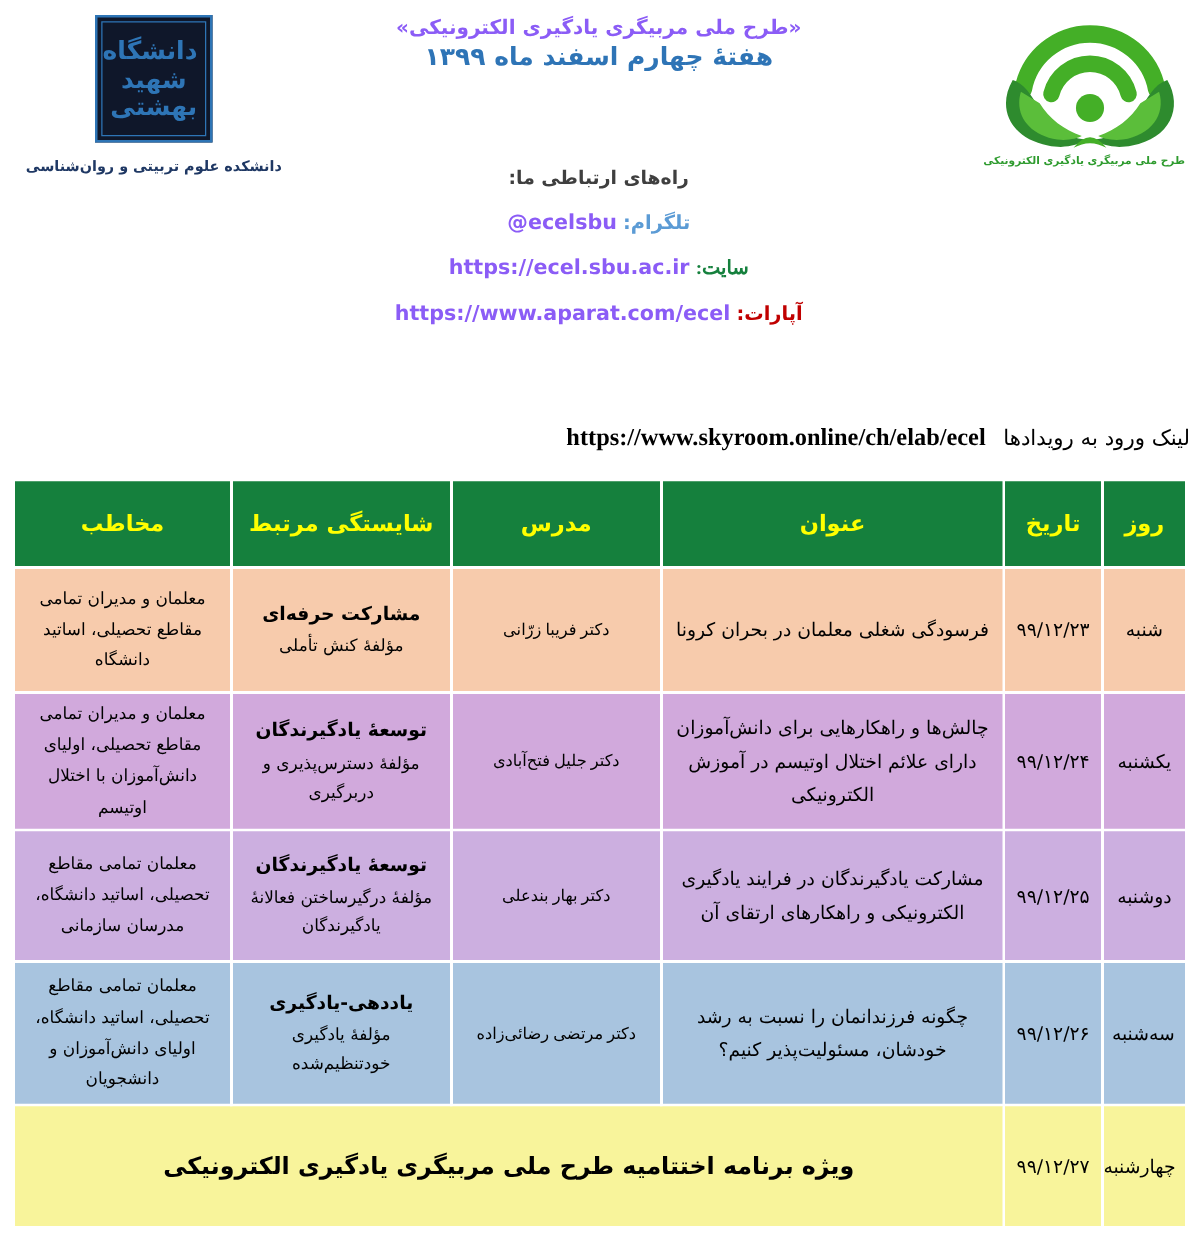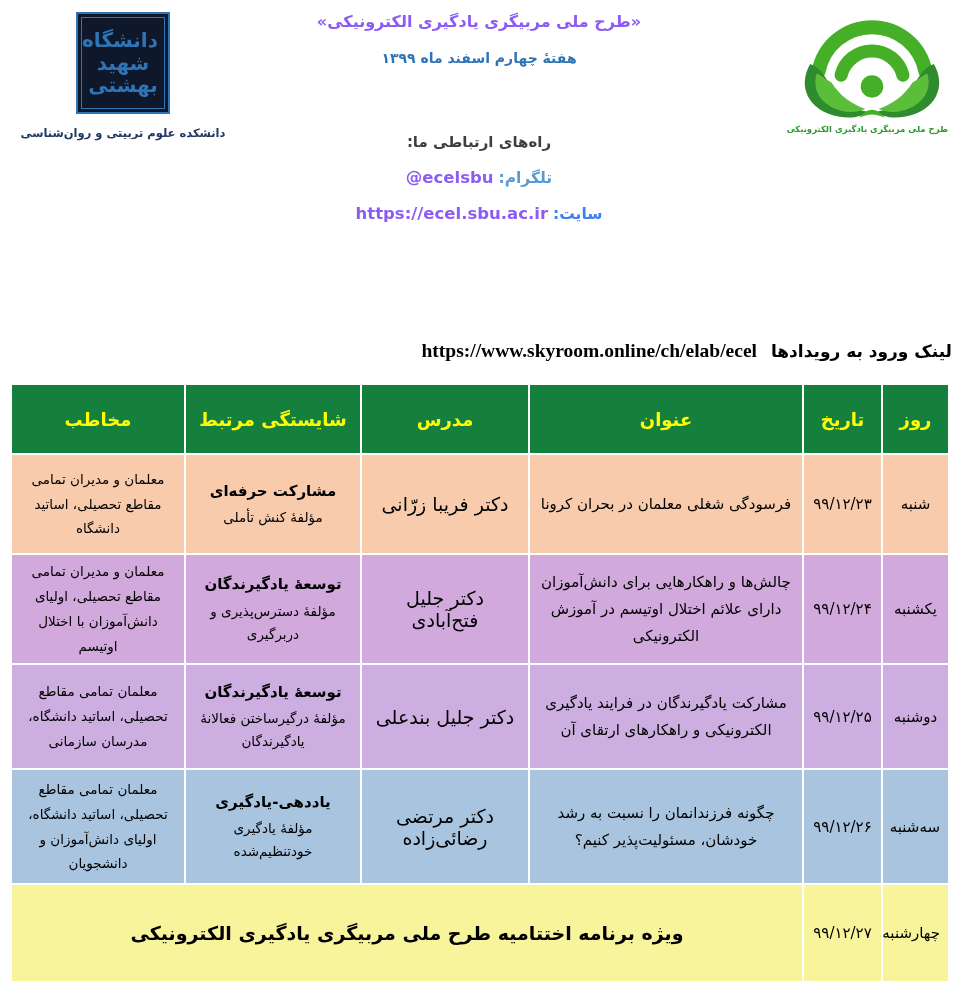--- a/index.html
+++ b/index.html
@@ -26,35 +26,35 @@
   .sbu-caption { margin-top:9px; color:#1F3864; font-weight:bold; font-size:11.5px; line-height:1.85; white-space:nowrap; }
 
   
   .ecel-block { position:absolute; top:4px; right:10px; width:152px; text-align:center; }
   .ecel-svg { display:block; margin:0 auto; }
   .ecel-caption { margin-top:2px; color:#2E9B2E; font-weight:bold; font-size:8.5px; white-space:nowrap; }
 
   
   .title-block { position:absolute; top:12px; left:240px; width:478px; text-align:center; }
   .main-title { color:#8b5cf6; font-weight:bold; font-size:16px; line-height:1.3; }
-  .sub-title  { color:#2E74B6; font-weight:bold; font-size:14px; margin-top:17px; }
+  .sub-title  { color:#2E74B6; font-weight:bold; font-size:20px; }
 
   .contact-block { position:absolute; top:131px; left:240px; width:478px; text-align:center; }
   .contact-heading { color:#3F3F3F; font-weight:bold; font-size:15px; line-height:22px; margin-bottom:14px; }
   .contact-line { line-height:22px; margin:14px 0; font-size:15.5px; }
   .contact-label { font-weight:bold; }
   .contact-value { font-weight:bold; color:#8b5cf6; direction:ltr; unicode-bidi:embed; font-size:16.5px; }
 
   
   .event-row {
     position:absolute; top:340px; left:6px; width:946px;
     display:flex; justify-content:space-between; align-items:center;
   }
   .link-group { display:flex; align-items:center; gap:14px; }
-  .link-label { font-weight:bold; font-size:17px;text-align:center; }
+  .link-label { font-weight:normal; font-size:17px;text-align:center; }
   .link-url {
     font-family:"Liberation Serif","DejaVu Serif",serif; font-weight:bold;
     font-size:19.5px; direction:ltr; unicode-bidi:embed;
   }
   .time-label { font-weight:bold; font-size:17px; white-space:nowrap; }
 
   
   .schedule {
     position:absolute; top:383px; left:10px; width:938px;
     border-collapse:collapse; table-layout:fixed; direction:rtl;
@@ -62,21 +62,21 @@
   .schedule th, .schedule td {
     border:2px solid #ffffff; text-align:center; vertical-align:middle;
     padding:3px 8px; overflow:hidden;
   }
   .schedule thead th { background:#15803d; color:#FFFF00; font-weight:bold; font-size:18px; height:62px; }
   .row-1 { height:100px; } .row-2 { height:110px; } .row-3 { height:105px; }
   .row-4 { height:115px; } .row-5 { height:98px; }
   .day-cell   { font-size:15px; }
   .date-cell  { font-size:15px; }
   .title-cell { font-size:15px; line-height:1.8; }
-  .instructor-cell { font-size:19px; }
+  .instructor-cell { font-size:13px;font-family:Liberation Serif, serif; }
   .comp-cell  { line-height:1.7; }
   .comp-bold  { font-weight:bold; font-size:15px; display:block; }
   .comp-sub   { font-size:13.5px; display:block; margin-top:2px; }
   .audience-cell { font-size:13.5px; line-height:1.85; }
   .merged-cell { font-size:19px;font-weight:bold; }
 </style>
 </head>
 <body>
 
 <div class="page">
@@ -114,24 +114,28 @@
   <div class="contact-block">
     <div class="contact-heading">راه‌های ارتباطی ما:</div>
 
     <div class="contact-line">
       <span class="contact-label" style="color: rgb(91, 155, 213);">تلگرام:</span>
       <span class="contact-value">@ecelsbu</span>
     </div>
 
 
     <div class="contact-line">
-      <span class="contact-label" style="color: #3b82f6;">سایت:</span>
+      <span class="contact-label" style="color: #15803d; font-family: Liberation Serif, serif;">سایت:</span>
       <span class="contact-value">https://ecel.sbu.ac.ir</span>
     </div>
 
+    <div class="contact-line">
+      <span class="contact-label" style="color: rgb(192, 0, 0);">آپارات:</span>
+      <span class="contact-value">https://www.aparat.com/ecel</span>
+    </div>
   </div>
 
   <div class="event-row">
     <div class="link-group">
       <span class="link-label">لینک ورود به رویدادها</span>
       <span class="link-url">https://www.skyroom.online/ch/elab/ecel</span>
     </div>
   </div>
 
   <table class="schedule">
@@ -173,21 +177,21 @@
         <td class="comp-cell">
           <span class="comp-bold">توسعهٔ یادگیرندگان</span>
           <span class="comp-sub">مؤلفهٔ دسترس‌پذیری و دربرگیری</span>
         </td>
         <td class="audience-cell">معلمان و مدیران تمامی مقاطع تحصیلی، اولیای دانش‌آموزان با اختلال اوتیسم</td>
       </tr>
       <tr class="row-3" style="background-color: rgb(204, 175, 224);">
         <td class="day-cell">دوشنبه</td>
         <td class="date-cell">۹۹/۱۲/۲۵</td>
         <td class="title-cell">مشارکت یادگیرندگان در فرایند یادگیری الکترونیکی و راهکارهای ارتقای آن</td>
-        <td class="instructor-cell">دکتر جلیل بندعلی</td>
+        <td class="instructor-cell">دکتر بهار بندعلی</td>
         <td class="comp-cell">
           <span class="comp-bold">توسعهٔ یادگیرندگان</span>
           <span class="comp-sub">مؤلفهٔ درگیرساختن فعالانهٔ یادگیرندگان</span>
         </td>
         <td class="audience-cell">معلمان تمامی مقاطع تحصیلی، اساتید دانشگاه، مدرسان سازمانی</td>
       </tr>
       <tr class="row-4" style="background-color: rgb(168, 196, 223);">
         <td class="day-cell">سه‌شنبه</td>
         <td class="date-cell">۹۹/۱۲/۲۶</td>
         <td class="title-cell">چگونه فرزندانمان را نسبت به رشد خودشان، مسئولیت‌پذیر کنیم؟</td>

